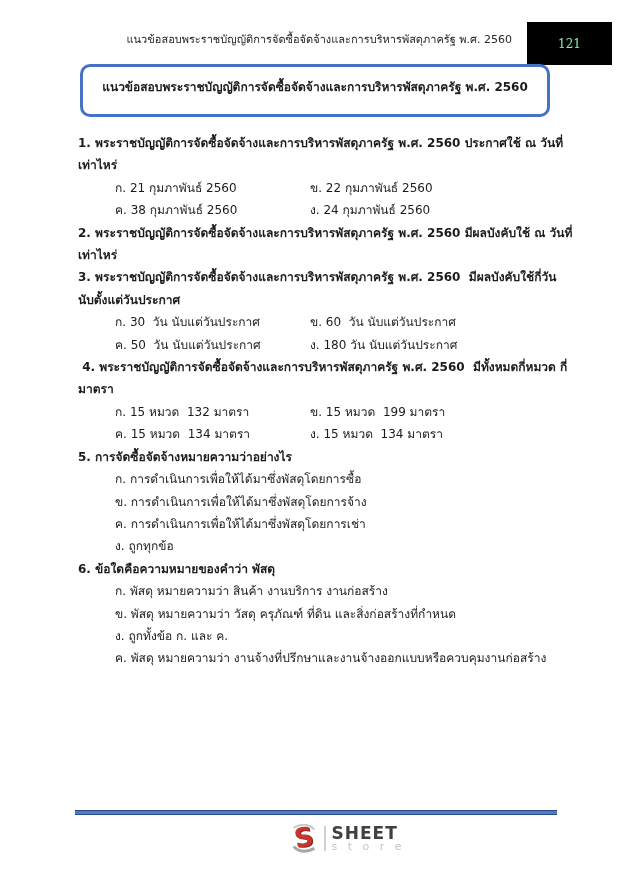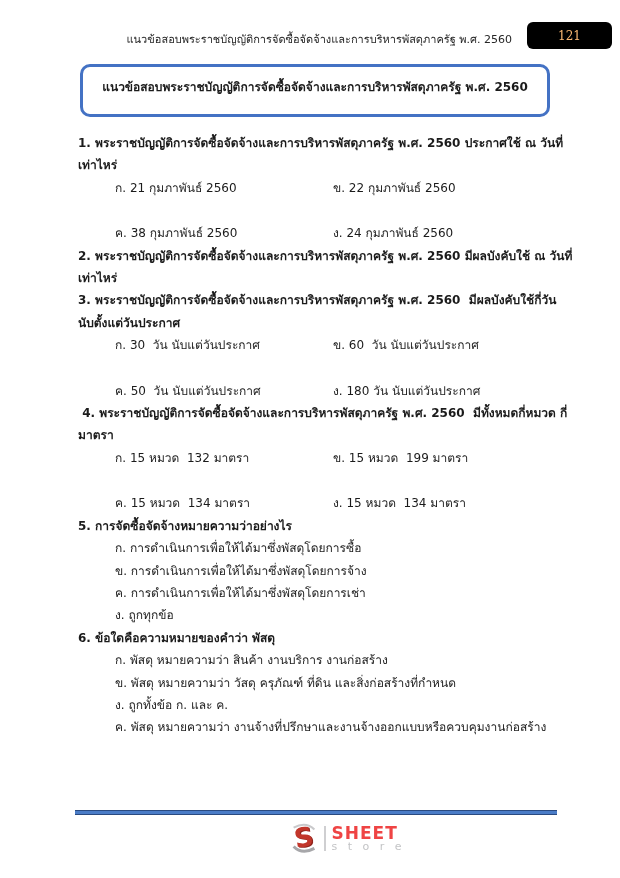--- a/index.html
+++ b/index.html
@@ -16,26 +16,26 @@
   .running-header {
     position: absolute;
     top: 30px; right: 108px;
     font-size: 11px;
     color: #262626;
     white-space: pre;
   }
   .page-number-badge {
     position: absolute;
     left: 527px; top: 22px;
-    width: 85px; height: 27px;
+    width: 85px; height: 43px;
     background: #000000;
-    color: #fdba74;
+    color: #86efac;
     font-family: "DejaVu Serif", serif;
     font-size: 12px;
-    display: flex; align-items: center; justify-content: center; border-radius: 6px;
+    display: flex; align-items: center; justify-content: center;
   }
 
   
   .title-box {
     position: absolute;
     left: 80px; top: 64px;
     width: 470px; height: 53px;
     border: 3px solid #4472c4;
     border-radius: 10px;
     box-sizing: border-box;
@@ -60,21 +60,20 @@
   .q-line {
     font-weight: bold;
     white-space: pre;
   }
   .opts { margin-left: 37px; }
   .opts span { display: block; white-space: pre; font-weight: normal; }
   .opts.two-col {
     display: grid;
     grid-template-columns: 195px auto;
     grid-auto-flow: row;
-    gap: 23px;
   }
 
   
   .footer-rule {
     position: absolute;
     left: 75px; top: 810px;
     width: 482px; height: 3px;
     background: #4a7cc7;
     border-top: 1.5px solid #2a4a80;
     border-bottom: 1.5px solid #2a4a80;
@@ -87,21 +86,21 @@
   .s-mark { width: 34px; height: 34px; }
   .logo-sep {
     width: 1.5px; height: 25px;
     background: #cfcfd1;
     margin: 0 6px 0 3px;
   }
   .wordmark-stack { display: flex; flex-direction: column; }
   .logo-wordmark {
     font-size: 17px;
     font-weight: bold;
-    color: #ef4444;
+    color: #404040;
     letter-spacing: 1px;
     line-height: 17px;
   }
   .logo-subtext {
     font-size: 11px;
     letter-spacing: 3.5px;
     color: #c3c4c6;
     line-height: 8px;
     margin-top: 1px;
   }

